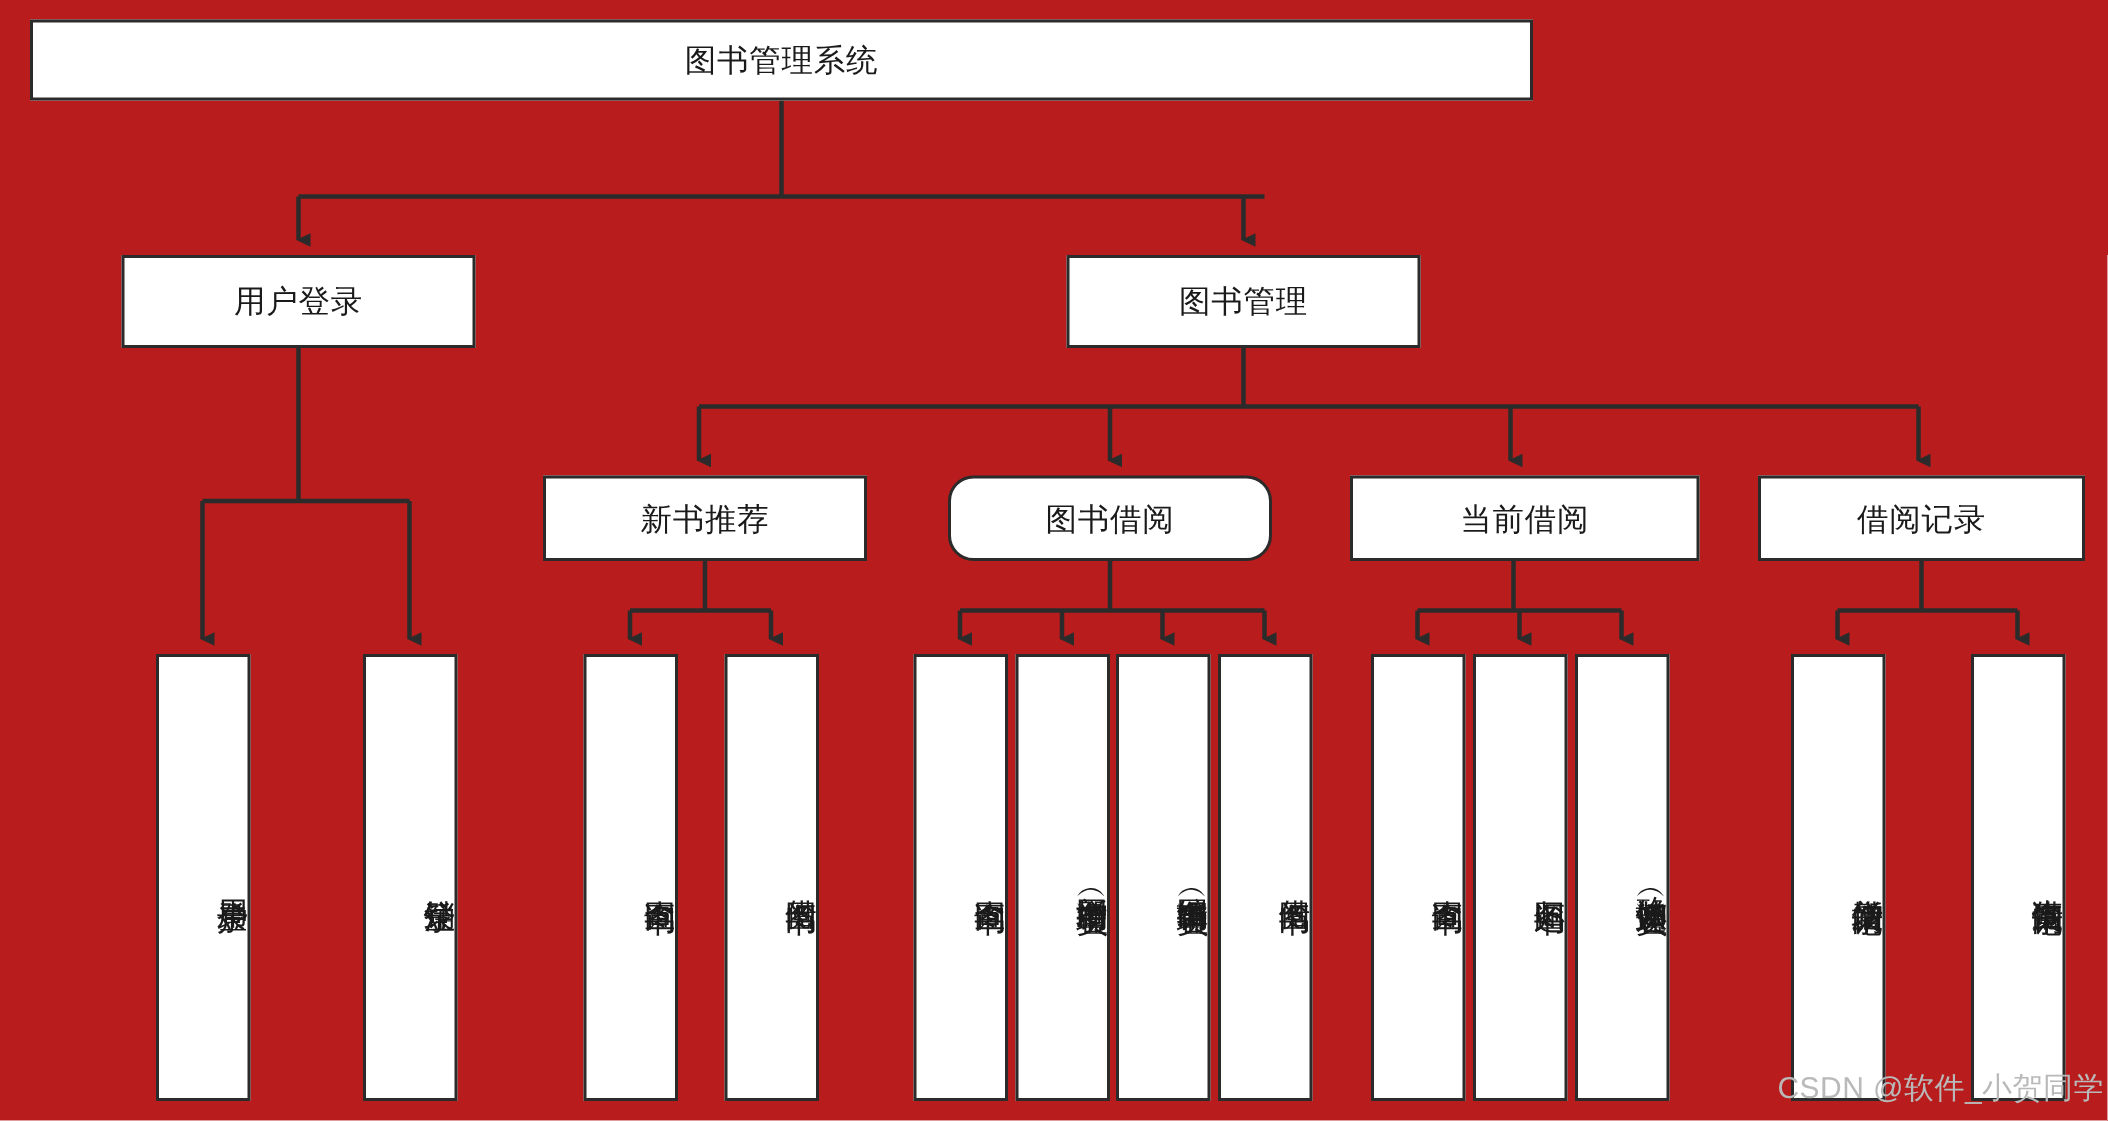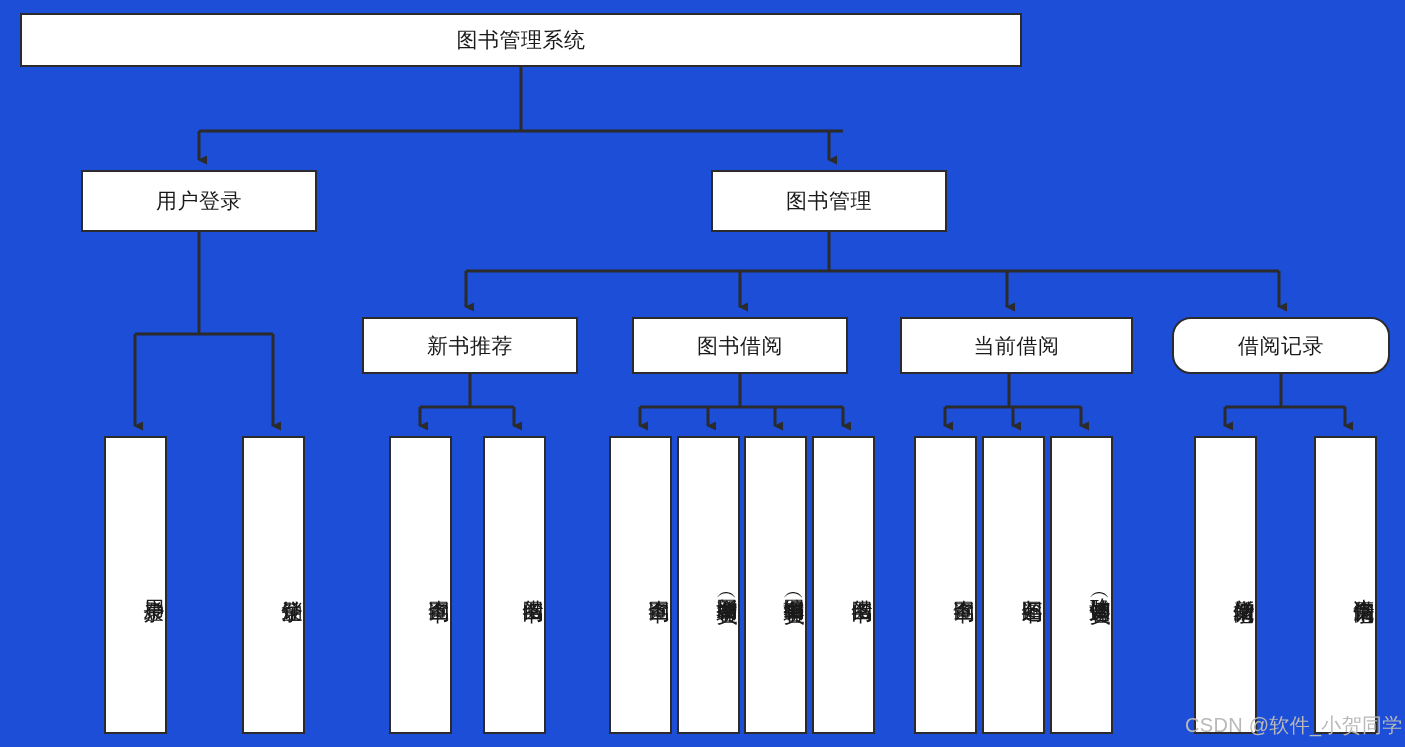--- a/index.html
+++ b/index.html
@@ -7,21 +7,21 @@
     padding: 0;
     background: #ffffff;
   }
   body {
     font-family: "Liberation Sans", "DejaVu Sans", sans-serif;
   }
   #canvas {
     position: relative;
     width: 1405px;
     height: 747px;
-    background: #1d4ed8;
+    background: #b91c1c;
     overflow: hidden;
   }
   #diagram-svg {
     position: absolute;
     left: 0;
     top: 0;
     width: 1405px;
     height: 747px;
   }
   .node-box {
@@ -118,23 +118,23 @@
       <path d="M1345,407 L1345,426" marker-end="url(#arrowhead)"></path>
     </g>
   </svg>
 
   <div class="node-box node-h" style="left: 20px; top: 13px; width: 1002px; height: 54px;">图书管理系统</div>
 
   <div class="node-box node-h" style="left: 81px; top: 170px; width: 236px; height: 62px;">用户登录</div>
   <div class="node-box node-h" style="left: 362px; top: 317px; width: 216px; height: 57px;">新书推荐</div>
 
   <div class="node-box node-h" style="left: 711px; top: 170px; width: 236px; height: 62px;">图书管理</div>
-  <div class="node-box node-h" style="left: 632px; top: 317px; width: 216px; height: 57px;">图书借阅</div>
+  <div class="node-box node-h" style="left: 632px; top: 317px; width: 216px; height: 57px; border-radius: 17px;">图书借阅</div>
   <div class="node-box node-h" style="left: 900px; top: 317px; width: 233px; height: 57px;">当前借阅</div>
-  <div class="node-box node-h" style="left: 1172px; top: 317px; width: 218px; height: 57px; border-radius: 19px;">借阅记录</div>
+  <div class="node-box node-h" style="left: 1172px; top: 317px; width: 218px; height: 57px;">借阅记录</div>
 
   <div class="node-box node-v" style="left: 104px; top: 436px; width: 63px; height: 298px;">用户登录</div>
   <div class="node-box node-v" style="left: 242px; top: 436px; width: 63px; height: 298px;">注销登录</div>
   <div class="node-box node-v" style="left: 389px; top: 436px; width: 63px; height: 298px;">查询图书</div>
   <div class="node-box node-v" style="left: 483px; top: 436px; width: 63px; height: 298px;">借阅图书</div>
   <div class="node-box node-v" style="left: 609px; top: 436px; width: 63px; height: 298px;">查询图书</div>
   <div class="node-box node-v tall-text" style="left: 677px; top: 436px; width: 63px; height: 298px;">新增图书（管理员）</div>
   <div class="node-box node-v tall-text" style="left: 744px; top: 436px; width: 63px; height: 298px;">编辑图书（管理员）</div>
   <div class="node-box node-v" style="left: 812px; top: 436px; width: 63px; height: 298px;">借阅图书</div>
   <div class="node-box node-v" style="left: 914px; top: 436px; width: 63px; height: 298px;">查询图书</div>

